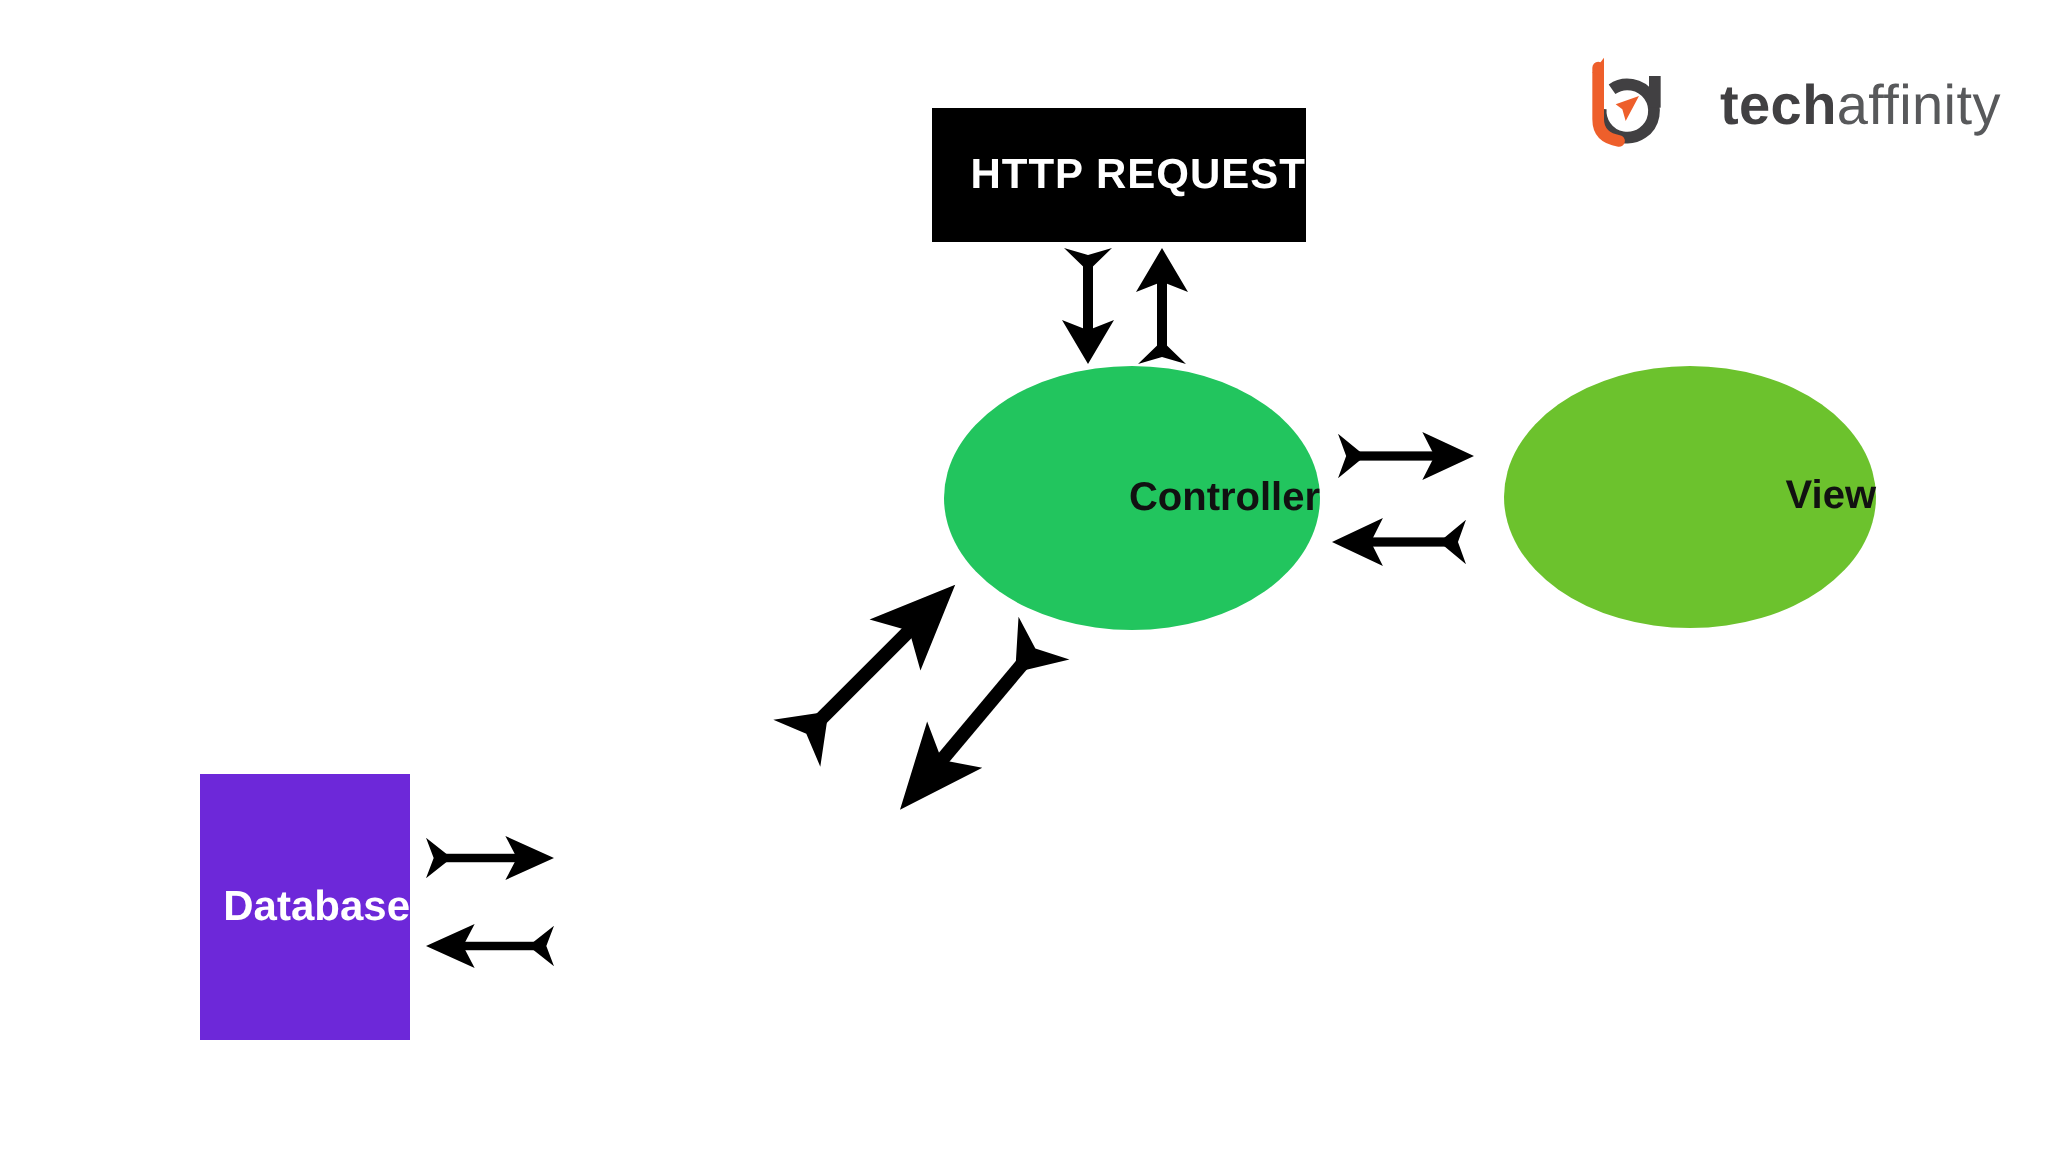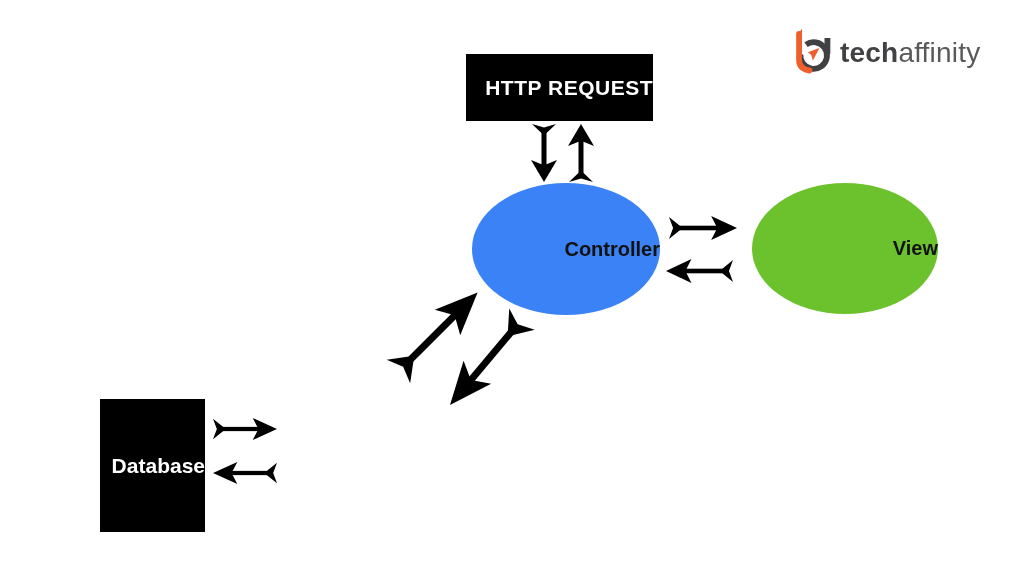--- a/index.html
+++ b/index.html
@@ -24,21 +24,21 @@
   #ar-http-up{left:552px;top:140px;width:58px;height:26px;transform:rotate(-90deg);}
   #ar-ctrl-view{left:669px;top:216px;width:68px;height:24px;}
   #ar-view-ctrl{left:666px;top:259px;width:67px;height:24px;transform:rotate(180deg);}
   #ar-model-ctrl{left:382px;top:314px;width:112px;height:36px;transform:rotate(-45deg);}
   #ar-ctrl-model{left:430px;top:344px;width:112px;height:36px;transform:rotate(130deg);}
   #ar-db-model{left:213px;top:418px;width:64px;height:22px;}
   #ar-model-db{left:213px;top:462px;width:64px;height:22px;transform:rotate(180deg);}
   
   #logo{position:absolute;left:786px;top:28px;display:flex;align-items:center;}
   #logo-icon{width:52px;height:50px;flex:0 0 auto;}
-  #logo-text{font-size:28px;line-height:1;margin-left:2px;letter-spacing:.2px;}
+  #logo-text{font-size:28px;line-height:1;margin-left:22px;letter-spacing:.2px;}
   #logo-text .b{font-weight:700;color:#414042;}
   #logo-text .l{font-weight:400;color:#58595b;}
 </style>
 </head>
 <body>
 
 <div id="canvas">
 
   <svg width="0" height="0" style="position:absolute" aria-hidden="true">
     <defs>
@@ -60,30 +60,30 @@
     </svg>
     <div id="logo-text">
       <span class="b">tech</span><span class="l">affinity</span>
     </div>
   </div>
 
   <div id="http-box" class="node rect-node" style="background-color: rgb(0, 0, 0); color: rgb(255, 255, 255);">
     <span class="lbl">HTTP REQUEST</span>
   </div>
 
-  <div id="controller" class="node ellipse-node" style="background-color: #3b82f6; color: rgb(17, 17, 17);">
+  <div id="controller" class="node ellipse-node" style="background-color: #22c55e; color: rgb(17, 17, 17);">
     <span class="lbl">Controller</span>
   </div>
 
   <div id="view" class="node ellipse-node" style="background-color: rgb(108, 194, 45); color: rgb(17, 17, 17);">
     <span class="lbl">View</span>
   </div>
 
 
-  <div id="database" class="node rect-node" style="background-color: #000000; color: rgb(255, 255, 255); margin-top: 12px;">
+  <div id="database" class="node rect-node" style="background-color: #6d28d9; color: rgb(255, 255, 255);">
     <span class="lbl">Database</span>
   </div>
 
   <svg id="ar-http-down" class="arrow" viewBox="0 0 100 26" preserveAspectRatio="none">
       <use href="#arrshape"></use>
     </svg>
   <svg id="ar-http-up" class="arrow" viewBox="0 0 100 26" preserveAspectRatio="none">
       <use href="#arrshape"></use>
     </svg>
 

